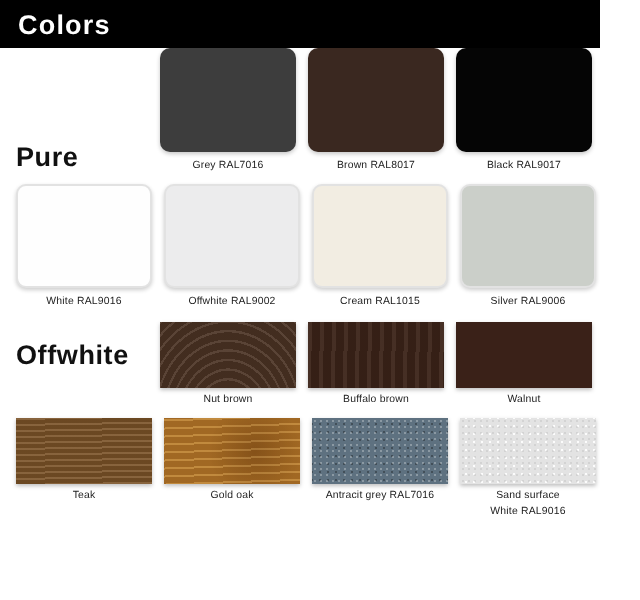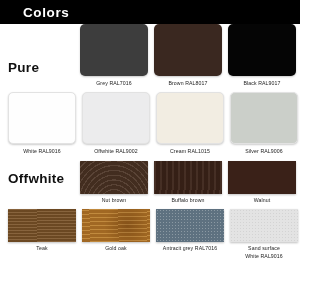--- a/index.html
+++ b/index.html
@@ -14,21 +14,21 @@
     font-family: "Liberation Sans", sans-serif;
     -webkit-font-smoothing: antialiased;
   }
 
   
   .header-bar {
     height: 24px;
     background: #000000;
     display: flex;
     align-items: center;
-    padding-left: 23px;
+    padding-left: 9px;
     box-sizing: border-box;
   }
   .header-title {
     color: #ffffff;
     font-size: 13.5px;
     font-weight: bold;
     letter-spacing: 0.6px;
   }
 
   
@@ -42,21 +42,21 @@
   .section-title {
     font-size: 13.5px;
     font-weight: bold;
     color: #111111;
     letter-spacing: 0.3px;
   }
 
   
   .pure-head-row {
     display: flex;
-    align-items: center;
+    align-items: flex-end;
   }
   .pure-title-cell {
     width: 72px;
     flex: 0 0 72px;
     padding-top: 22px;
   }
   .pure-rows {
     flex: 1 1 auto;
   }
 

